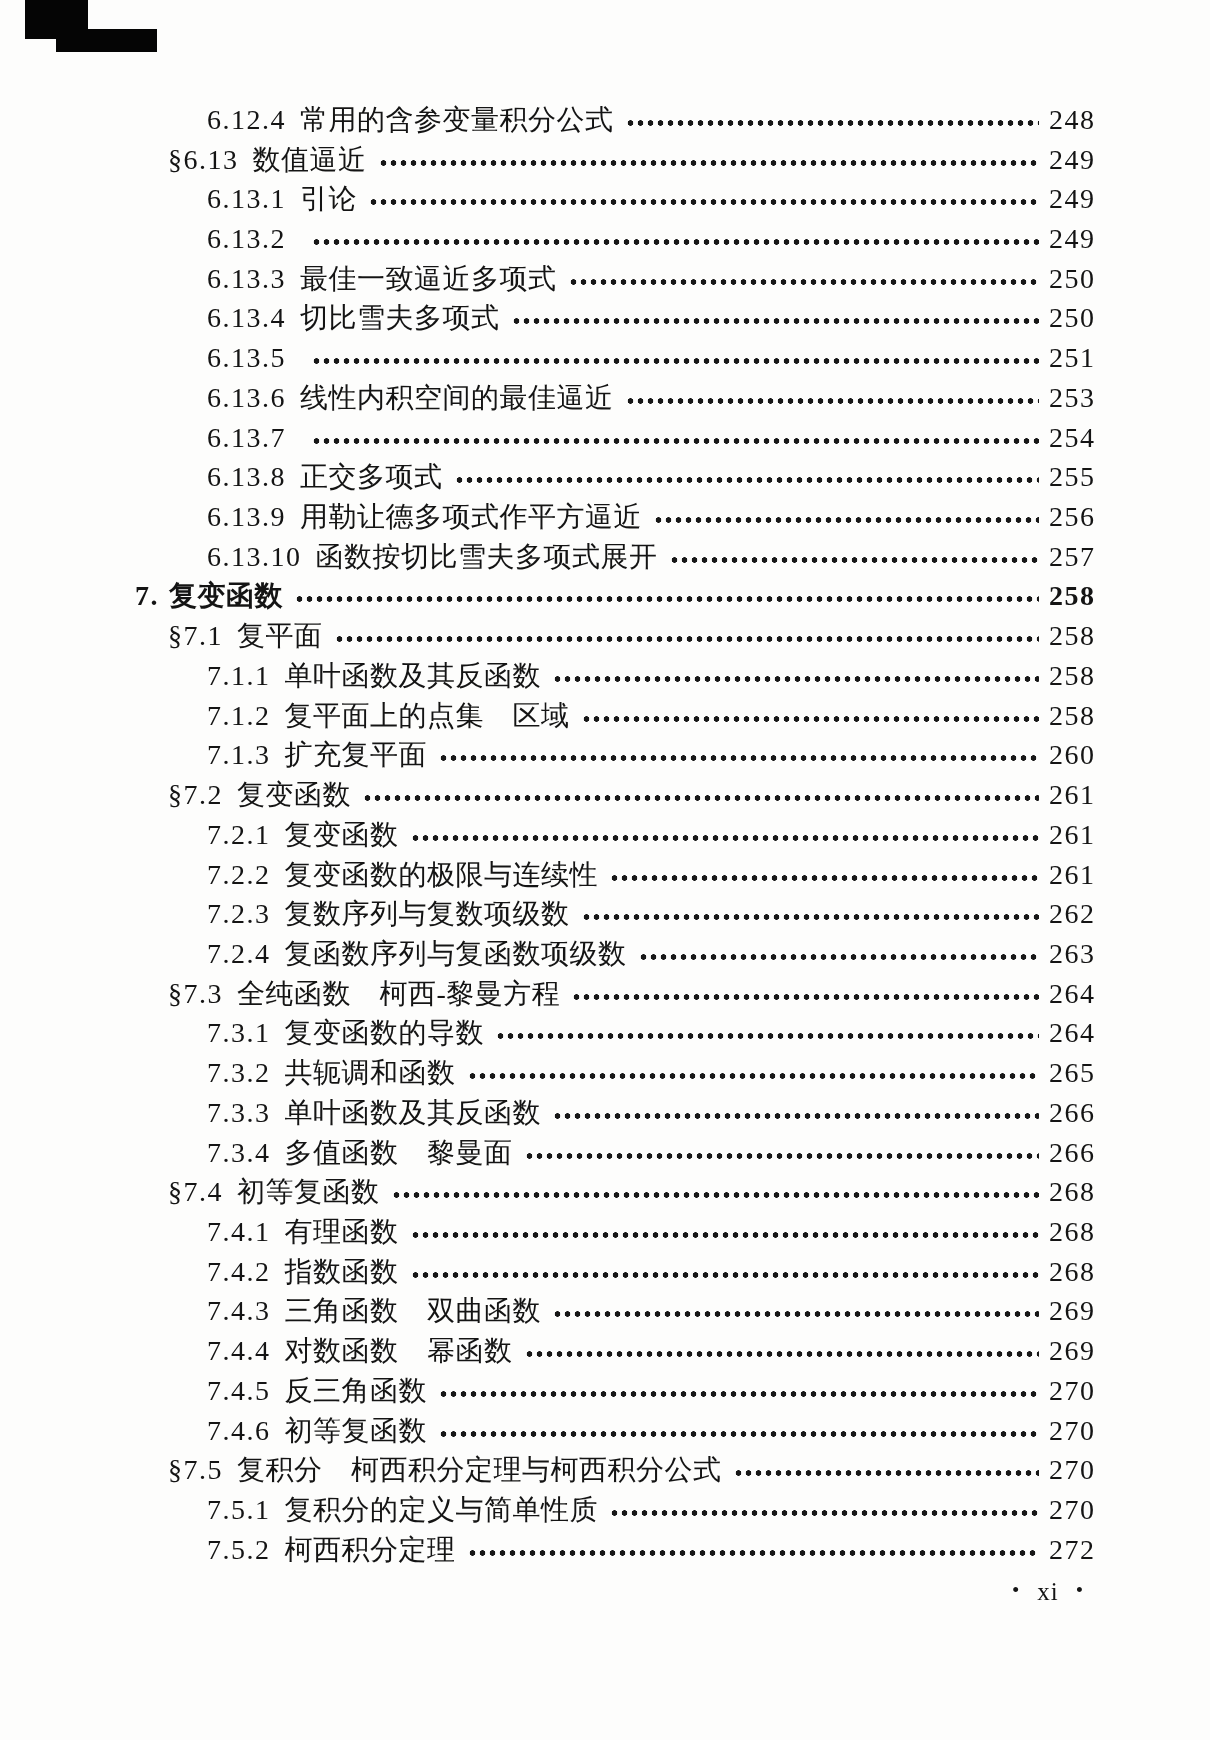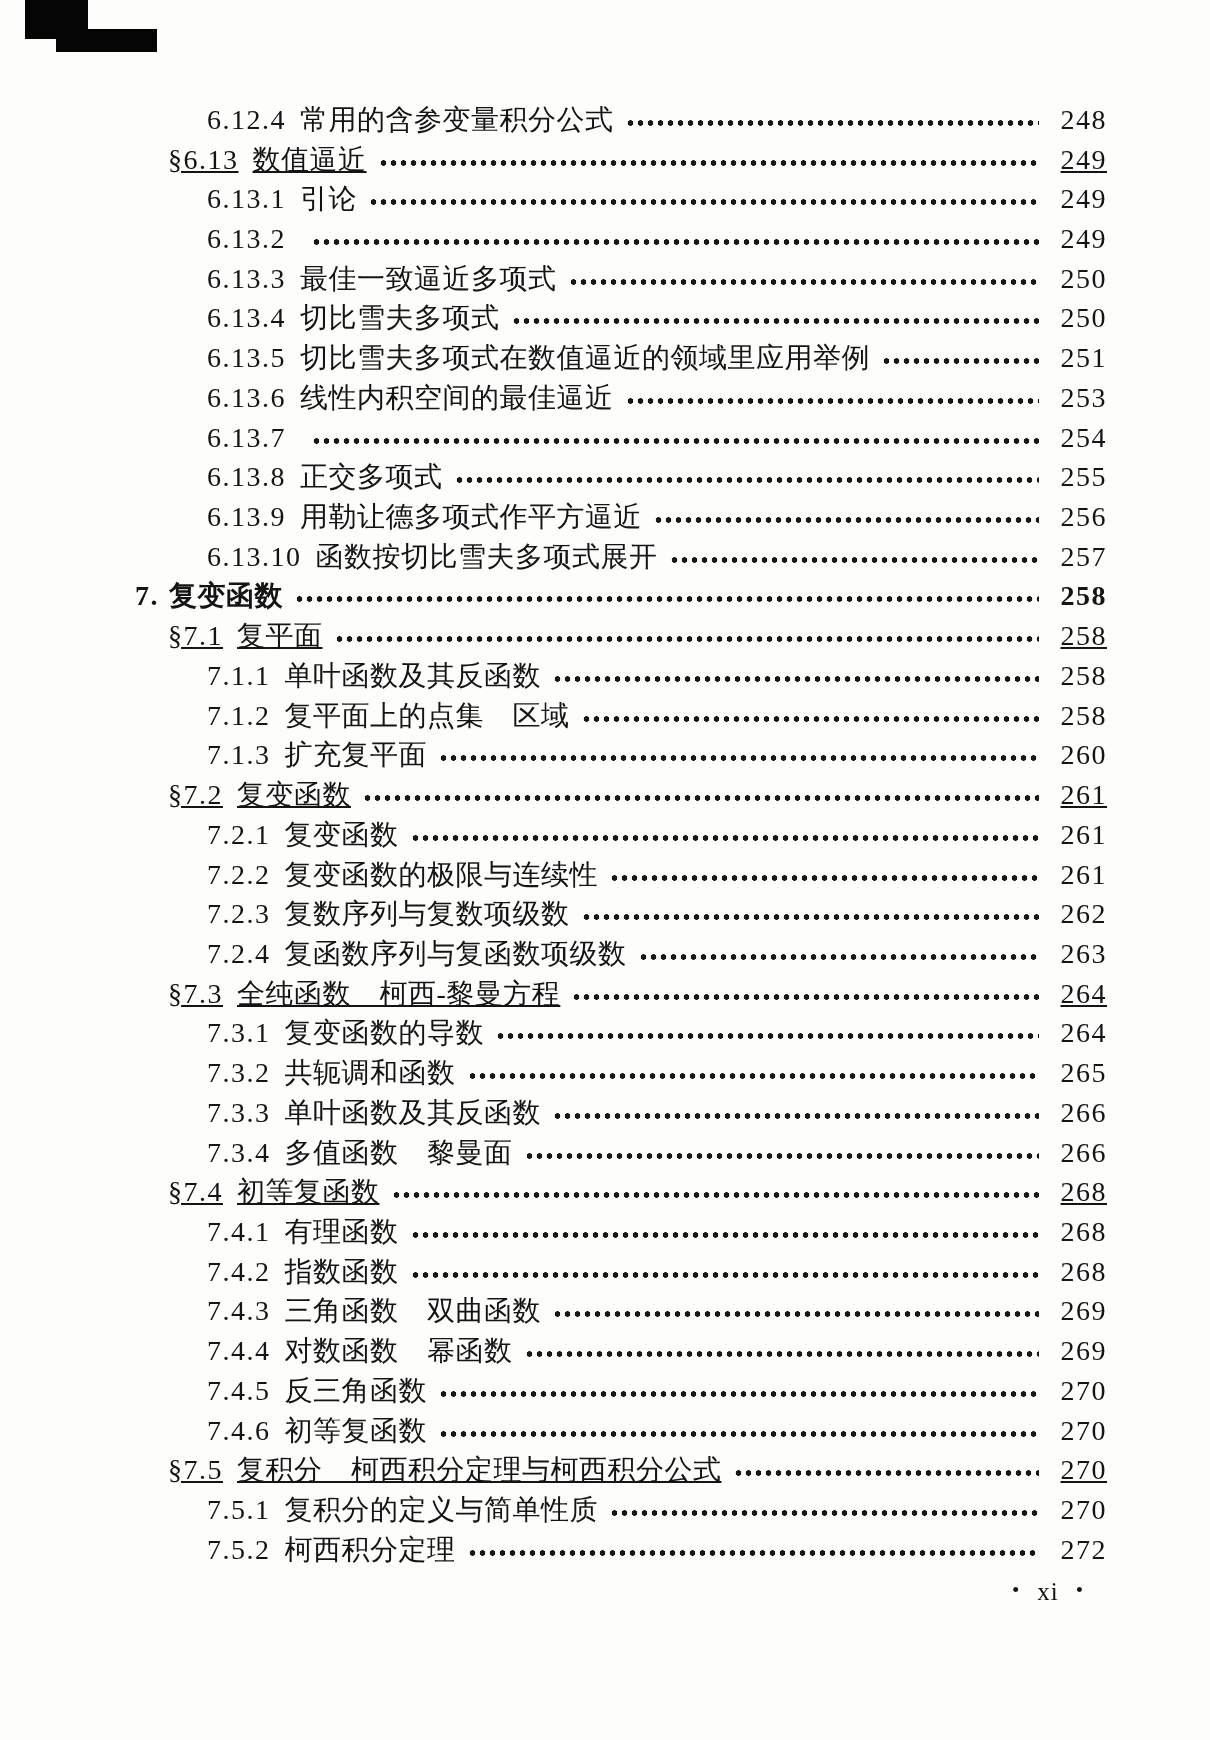--- a/index.html
+++ b/index.html
@@ -21,40 +21,40 @@
   .toc { position: absolute; left: 135px; top: 100px; width: 972px; }
 
   .row {
     display: flex;
     align-items: center;
     height: 39.72px;
     font-size: 28px;
     white-space: pre;
   }
   .row.sub     { padding-left: 72px; }
-  .row.section { padding-left: 33px; text-decoration: underline; }
+  .row.section { padding-left: 33px; }
   .row.chapter { font-weight: bold; }
 
   .num   { letter-spacing: 1.5px; margin-right: 14px; }
   .row.chapter .num { margin-right: 10px; }
   .title { letter-spacing: 0.5px; }
 
   .leader {
     flex: 1;
     height: 8px;
     margin: 0 10px 0 12px;
     position: relative;
     top: 3px;
     background-image: radial-gradient(circle at 4.5px 4px, #171717 2.5px, rgba(0,0,0,0) 3.1px);
     background-size: 10px 8px;
     background-repeat: repeat-x;
     min-width: 20px;
   }
 
-  .pageno { width: 58px; text-align: right; letter-spacing: 1.5px; }
+  .pageno { width: 58px; letter-spacing: 1.5px; }
 
   .footer {
     position: absolute;
     top: 1578px;
     left: 1012px;
     font-size: 25px;
     display: flex;
     align-items: center;
     gap: 17px;
     letter-spacing: 1px;
@@ -99,21 +99,20 @@
     <span class="pageno">250</span>
   </div>
       <div class="row sub">
     <span class="num">6.13.4</span>
     <span class="title">切比雪夫多项式</span>
     <span class="leader"></span>
     <span class="pageno">250</span>
   </div>
       <div class="row sub">
     <span class="num">6.13.5</span>
-    <span class="title">切比雪夫多项式在数值逼近的领域里应用举例</span>
     <span class="leader"></span>
     <span class="pageno">251</span>
   </div>
       <div class="row sub">
     <span class="num">6.13.6</span>
     <span class="title">线性内积空间的最佳逼近</span>
     <span class="leader"></span>
     <span class="pageno">253</span>
   </div>
       <div class="row sub">

